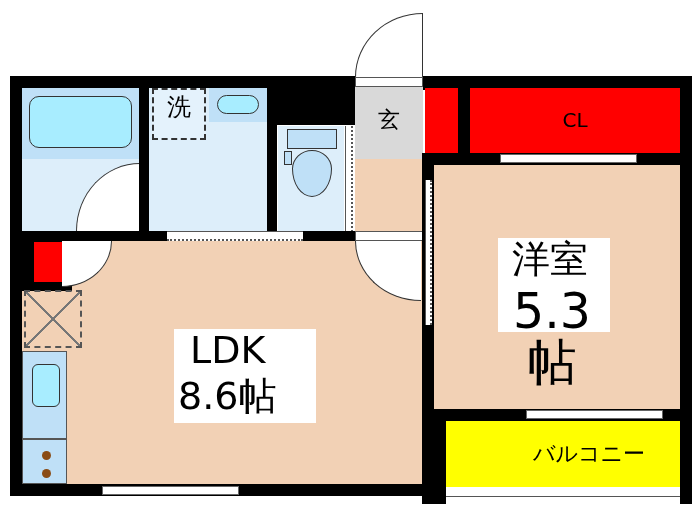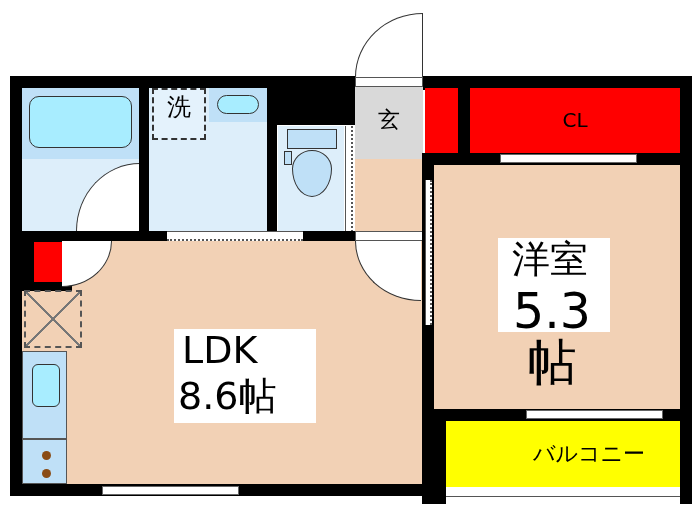--- a/index.html
+++ b/index.html
@@ -84,15 +84,15 @@
 <div class="abs" style="left:24px;top:290px;width:58px;height:58px;border:2px dashed #555;background:
   linear-gradient(45deg, transparent 49%, #777 49%, #777 51%, transparent 51%),
   linear-gradient(-45deg, transparent 49%, #777 49%, #777 51%, transparent 51%);"></div>
 <div class="abs bath" style="left:22px;top:351px;width:45px;height:88px;border:1px solid #555;"></div>
 <div class="abs" style="left:32px;top:364px;width:28px;height:43px;background:#a8edff;border:1px solid #333;border-radius:6px;"></div>
 <div class="abs bath" style="left:22px;top:439px;width:45px;height:45px;border:1px solid #555;"></div>
 <div class="abs" style="left:42px;top:451px;width:9px;height:9px;border-radius:50%;background:#8a4b14;"></div>
 <div class="abs" style="left:42px;top:469px;width:9px;height:9px;border-radius:50%;background:#8a4b14;"></div>
 <div class="abs" style="left:355px;top:241px;width:66px;height:60px;background:#fff;border-bottom:1px solid #333;border-left:1px solid #333;border-bottom-left-radius:66px 60px;"></div>
 <div class="abs labelbox" style="left:174px;top:329px;width:142px;height:94px;"></div>
-<div class="abs label" style="left:174px;top:331px;width:110px;font-size:38px;text-align:left;padding-left:8px;">LDK</div>
+<div class="abs label" style="left:174px;top:331px;width:110px;font-size:38px;text-align:left;padding-left:16px;">LDK</div>
 <div class="abs label" style="left:174px;top:377px;width:120px;font-size:38px;text-align:left;padding-left:4px;">8.6帖</div>
 <div class="abs window" style="left:102px;top:486px;width:137px;height:9px;"></div>
 
 </body></html>

